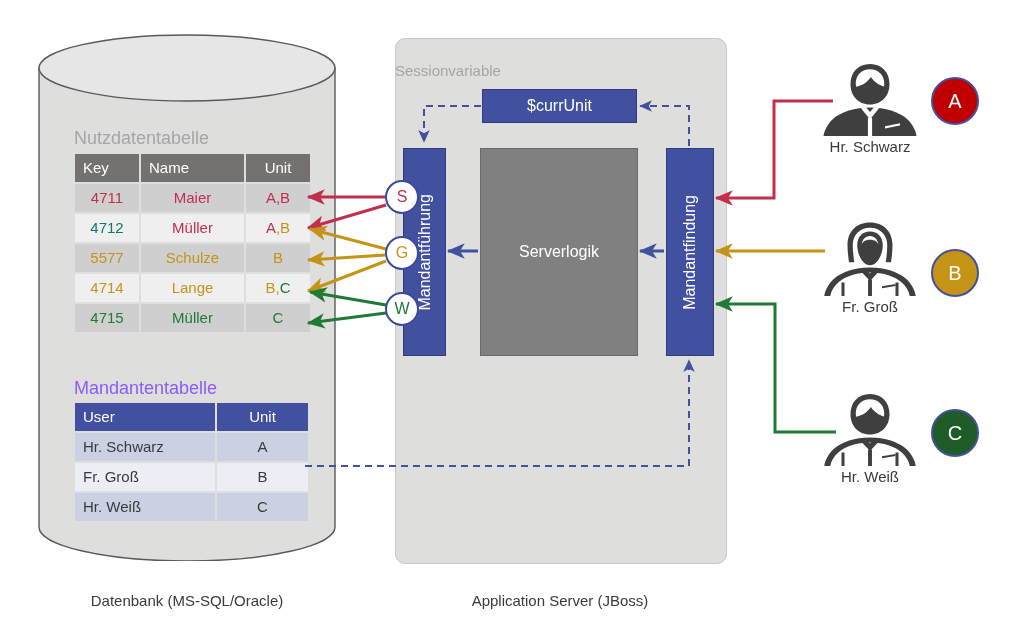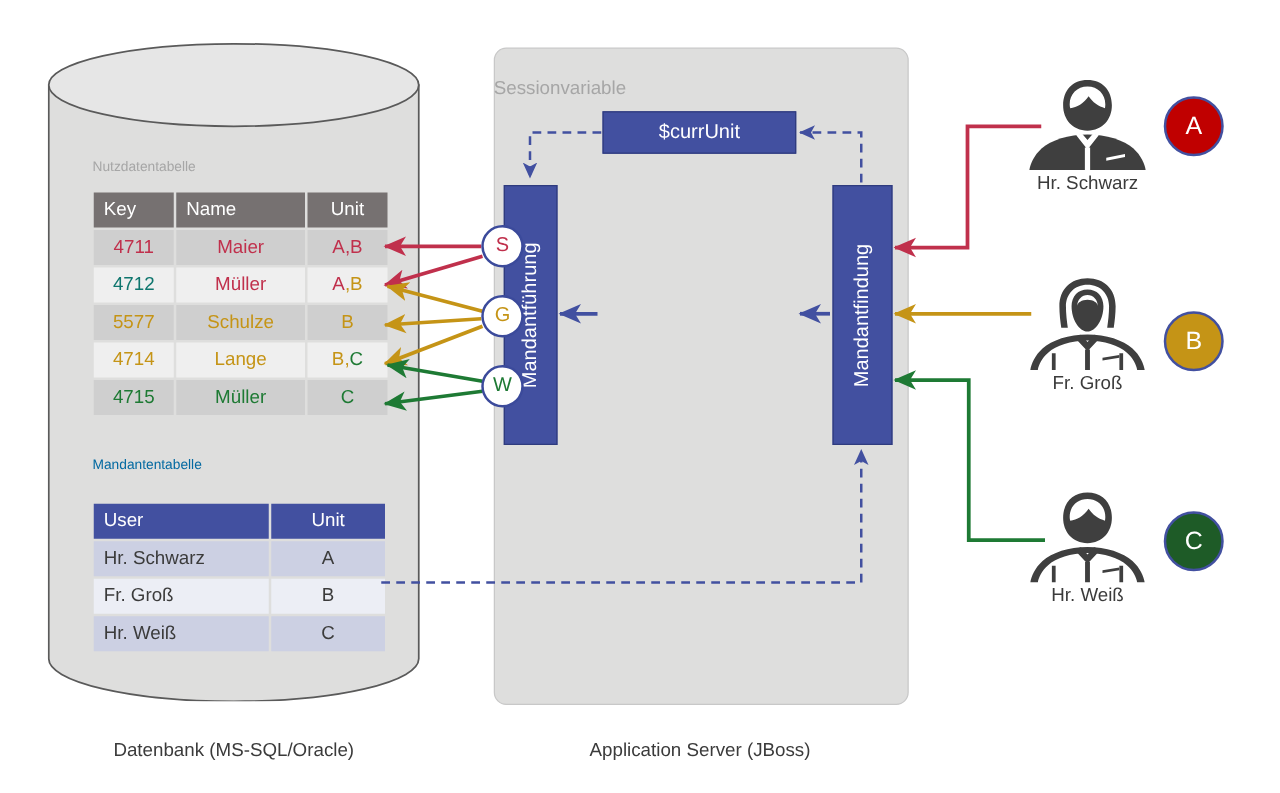--- a/index.html
+++ b/index.html
@@ -30,25 +30,25 @@
     font-size: 15px;
     color: #3b3b3b;
     text-align: center;
     white-space: nowrap;
   }
   #db-caption { left: 38px; top: 592px; width: 298px; text-align: center; }
   #as-caption { left: 395px; top: 592px; width: 330px; }
 
   
   .table-title {
-    font-size: 11px;
+    font-size: 18px;
     white-space: nowrap;
   }
   #nutz-title { left: 74px; top: 128px; color: #a6a6a6; }
-  #mand-title { left: 74px; top: 366px; color: #0369a1; }
+  #mand-title { left: 74px; top: 378px; color: #8b5cf6; }
 
   
   table.diagram-table {
     position: absolute;
     border-collapse: separate;
     border-spacing: 2px;
     table-layout: fixed;
   }
   table.diagram-table td, table.diagram-table th {
     padding: 0 8px;
@@ -265,20 +265,23 @@
   <div class="abs" id="sessionvariable-label">Sessionvariable</div>
 
   <div class="abs blue-box" id="currunit-box">
     <span>$currUnit</span>
   </div>
 
   <div class="abs blue-box" id="mandantfuehrung-box">
     <span class="vert-label">Mandantführung</span>
   </div>
 
+  <div class="abs" id="serverlogik-box">
+    <span>Serverlogik</span>
+  </div>
 
   <div class="abs blue-box" id="mandantfindung-box">
     <span class="vert-label">Mandantfindung</span>
   </div>
 
   <svg class="abs" id="arrows" viewBox="0 0 1024 634">
     <defs>
       <marker id="ah-red" markerWidth="7" markerHeight="7" refX="5.6" refY="3" orient="auto">
         <path d="M6,3 L0,0.4 L1.6,3 L0,5.6 Z" fill="#c0304c"></path>
       </marker>

